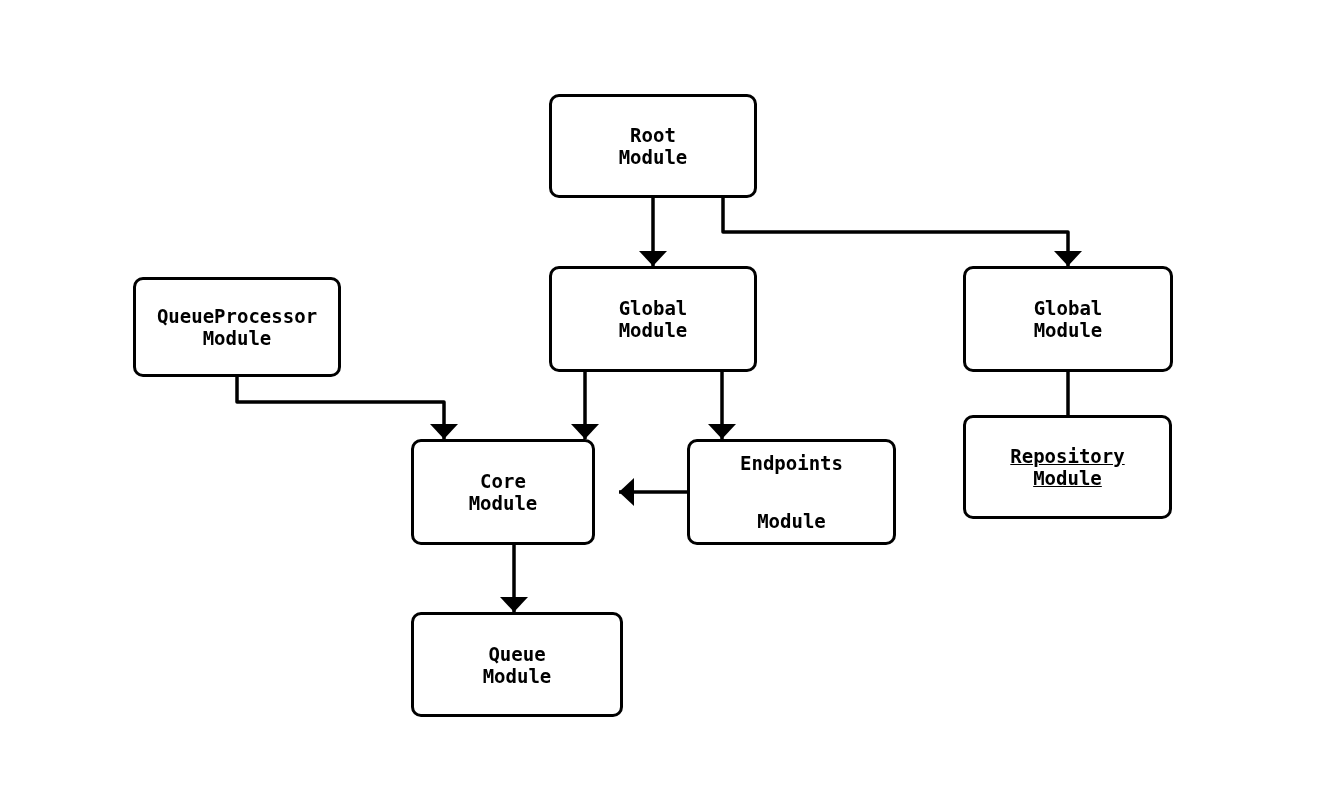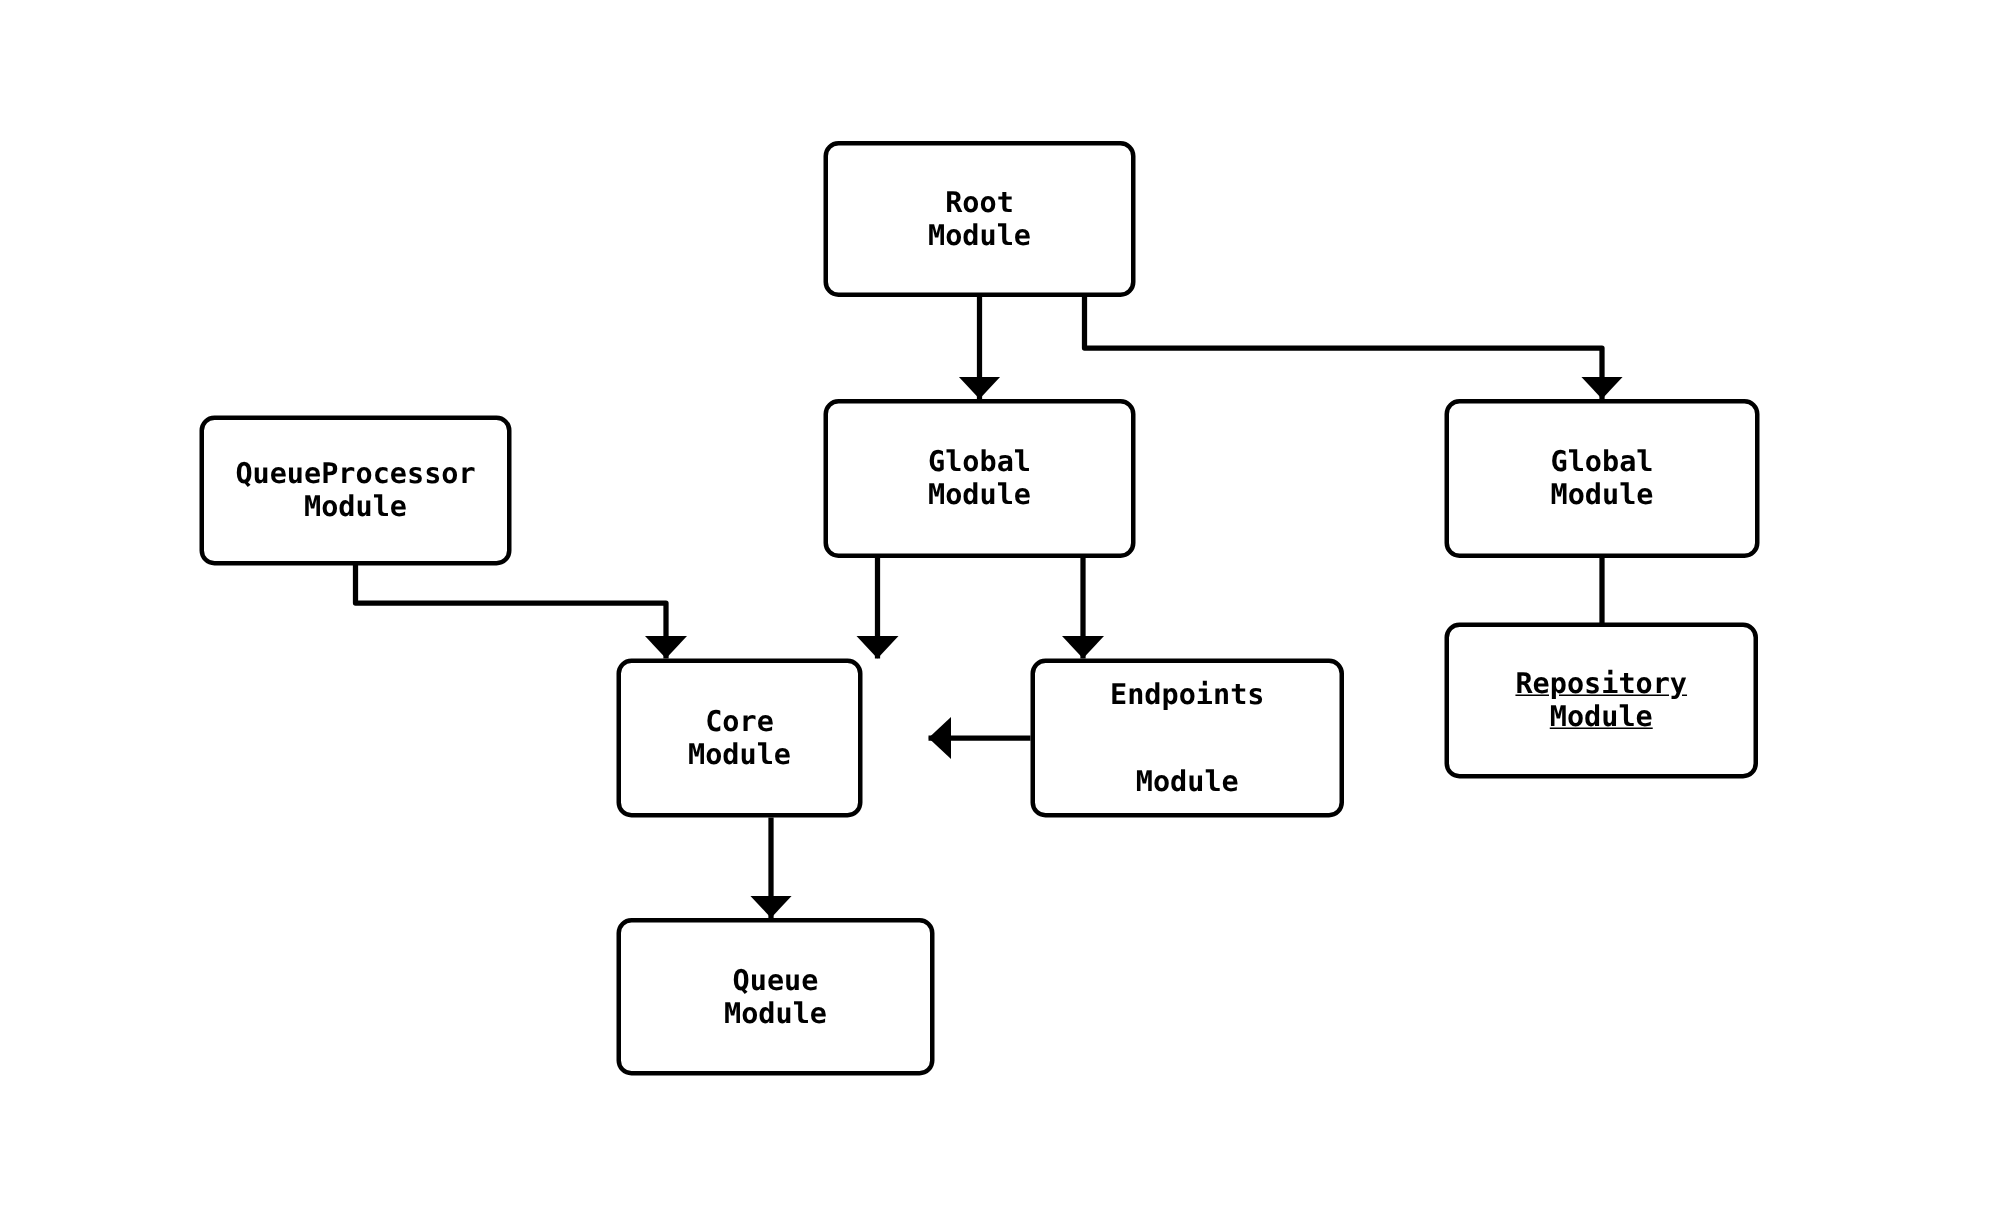--- a/index.html
+++ b/index.html
@@ -87,21 +87,21 @@
       <div class="node-label-line">Module</div>
     </div>
     <div class="node" style="left: 549px; top: 266px; width: 208px; height: 106px;">
       <div class="node-label-line">Global</div>
       <div class="node-label-line">Module</div>
     </div>
     <div class="node" style="left: 963px; top: 266px; width: 210px; height: 106px;">
       <div class="node-label-line">Global</div>
       <div class="node-label-line">Module</div>
     </div>
-    <div class="node" style="left: 411px; top: 439px; width: 164px; height: 106px;">
+    <div class="node" style="left: 411px; top: 439px; width: 184px; height: 106px;">
       <div class="node-label-line">Core</div>
       <div class="node-label-line">Module</div>
     </div>
     <div class="node" style="left: 687px; top: 439px; width: 209px; height: 106px; gap: 36px;">
       <div class="node-label-line">Endpoints</div>
       <div class="node-label-line">Module</div>
     </div>
     <div class="node" style="left: 963px; top: 415px; width: 209px; height: 104px; text-decoration: underline;">
       <div class="node-label-line">Repository</div>
       <div class="node-label-line">Module</div>

